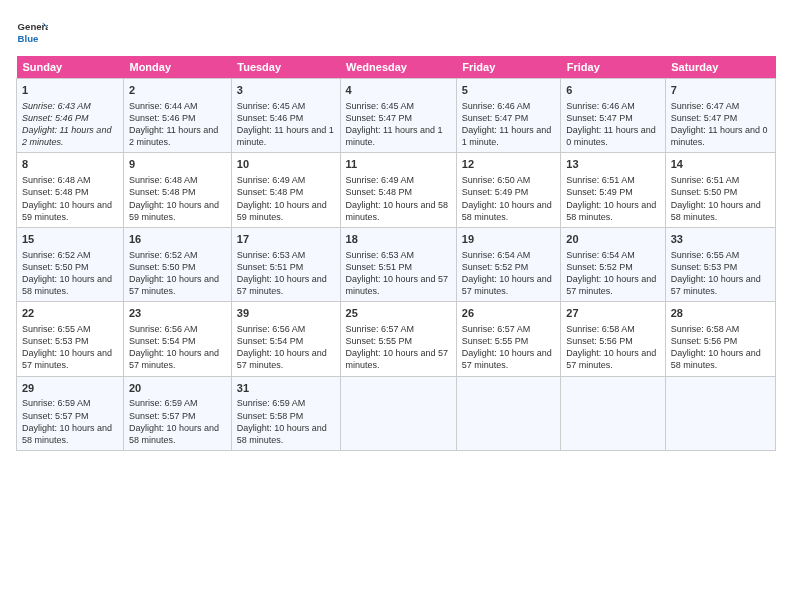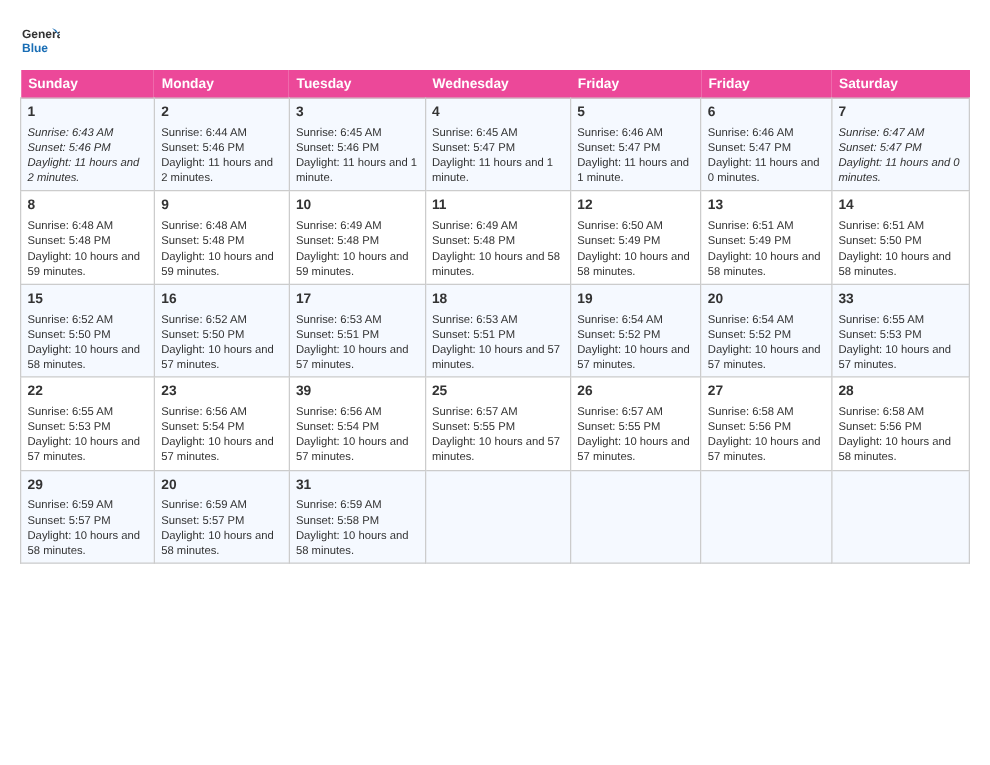--- a/index.html
+++ b/index.html
@@ -140,21 +140,21 @@
 Daylight: 11 hours and 1 minute.</div>
         </td>
         <td>
           <span class="day-num">6</span>
           <div class="day-info" style="white-space: pre-line;">Sunrise: 6:46 AM
 Sunset: 5:47 PM
 Daylight: 11 hours and 0 minutes.</div>
         </td>
         <td>
           <span class="day-num">7</span>
-          <div class="day-info" style="white-space: pre-line; font-style: italic;">Sunrise: 6:47 AM
+          <div class="day-info" style="white-space: pre-line;">Sunrise: 6:47 AM
 Sunset: 5:47 PM
 Daylight: 11 hours and 0 minutes.</div>
         </td>
       </tr>
       <tr>
         <td>
           <span class="day-num">8</span>
           <div class="day-info" style="white-space: pre-line;">Sunrise: 6:48 AM
 Sunset: 5:48 PM
 Daylight: 10 hours and 59 minutes.</div>

